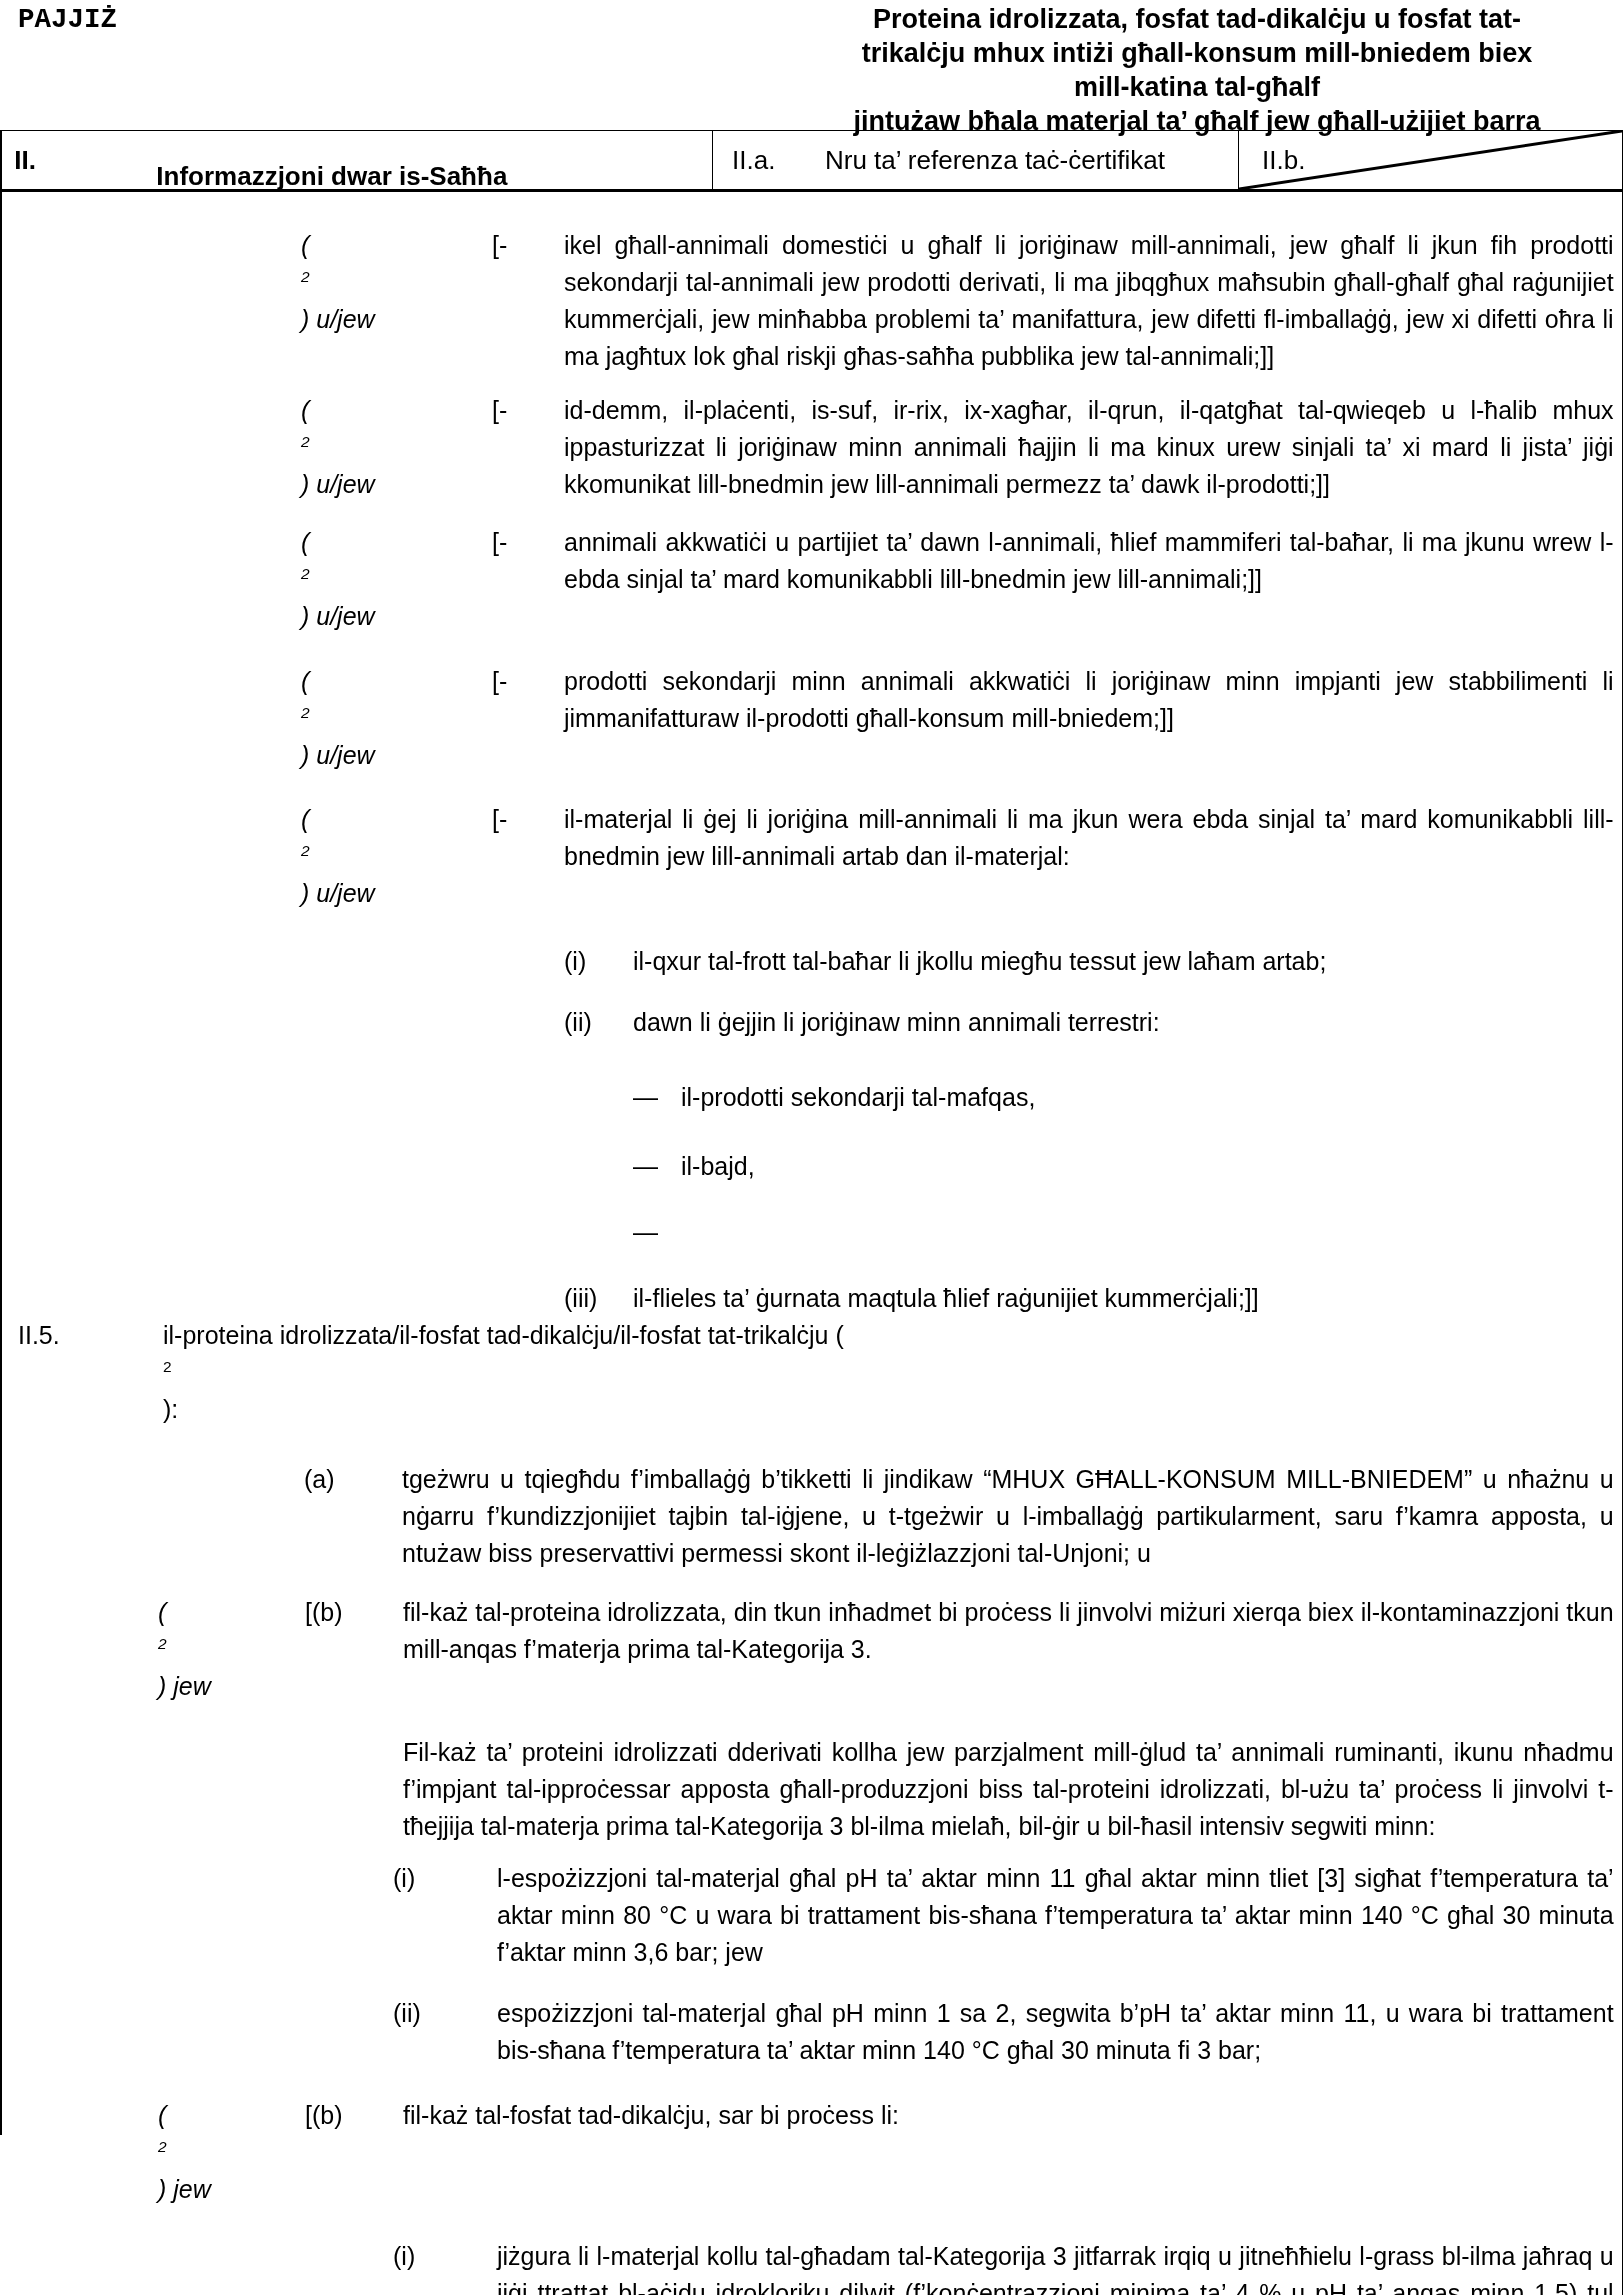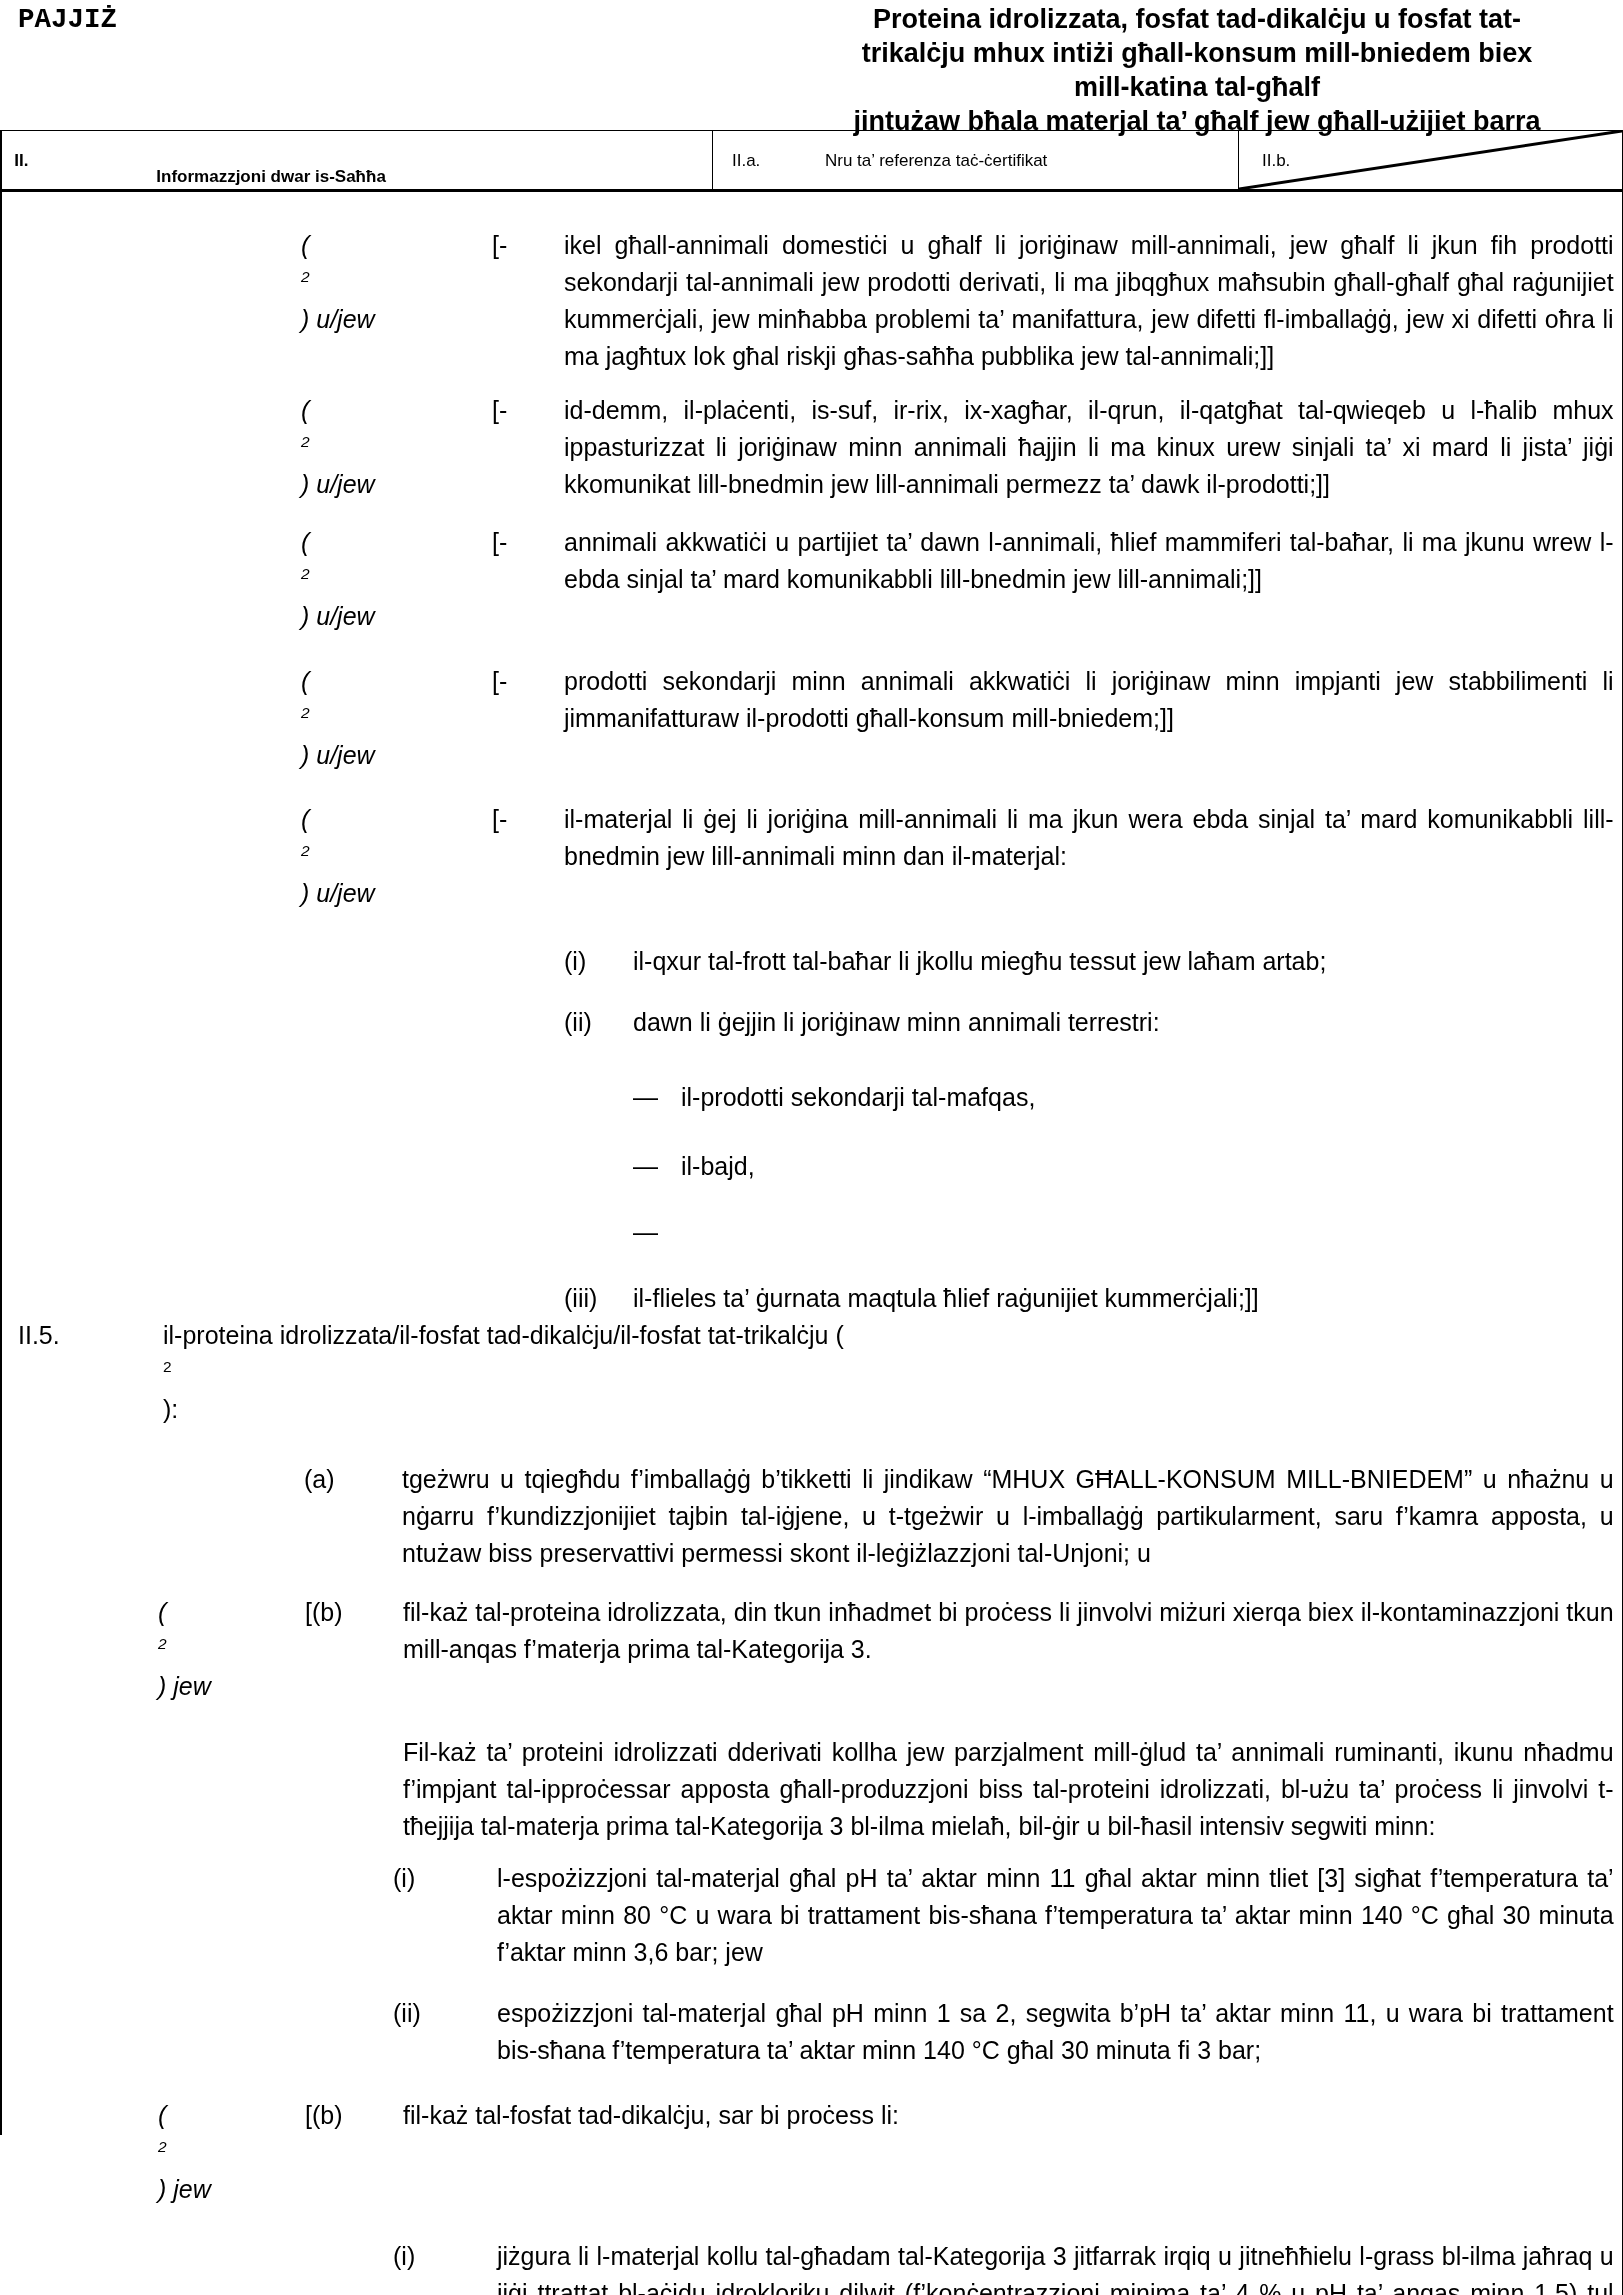--- a/index.html
+++ b/index.html
@@ -29,21 +29,21 @@
     box-sizing:border-box; overflow:hidden;
   }
   .left-border {
     position:absolute; left:0; top:0; width:1.8px; height:2005px;
     background:#000;
   }
 
   .hrow {
     display:flex; height:62px; box-sizing:border-box;
     border-top:1.8px solid #000; border-bottom:3px solid #000;
-    align-items:stretch; font-size:17px; white-space:nowrap;
+    align-items:stretch; font-size:26px; white-space:nowrap;
   }
   .hcell { display:flex; align-items:center; box-sizing:border-box; overflow:hidden; }
   .c1 { width:713px; padding-left:14.3px; border-right:1.8px solid #000; }
   .c1 .no { width:142px; flex:none; font-weight:bold; }
   .c1 .tt { font-weight:bold;margin-top:32px; }
   .c2 { width:526px; padding-left:19px; border-right:1.8px solid #000; }
   .c2 .no { width:93px; flex:none; }
   .c3 { flex:1; padding-left:23px; position:relative; }
   .c3 .iib { position:relative; z-index:2; }
   .diag { position:absolute; left:0; top:0; width:100%; height:100%; z-index:1; }
@@ -121,21 +121,21 @@
 
       <div class="row" style="margin-top:27.5px">
         <span class="cn"><span>(</span><sup>2</sup><span>) u/jew</span></span>
         <span class="cb">[-</span>
         <span class="ct">prodotti sekondarji minn annimali akkwatiċi li joriġinaw minn impjanti jew stabbilimenti li jimmanifatturaw il-prodotti għall-konsum mill-bniedem;]]</span>
       </div>
 
       <div class="row" style="margin-top:27.5px">
         <span class="cn"><span>(</span><sup>2</sup><span>) u/jew</span></span>
         <span class="cb">[-</span>
-        <span class="ct">il-materjal li ġej li joriġina mill-annimali li ma jkun wera ebda sinjal ta’ mard komunikabbli lill-bnedmin jew lill-annimali minn dan il-materjal:</span>
+        <span class="ct">il-materjal li ġej li joriġina mill-annimali li ma jkun wera ebda sinjal ta’ mard komunikabbli lill-bnedmin jew lill-annimali artab dan il-materjal:</span>
       </div>
 
       <div class="row" style="margin-top:31px">
         <span class="l1">(i)</span>
         <span class="ct">il-qxur tal-frott tal-baħar li jkollu miegħu tessut jew laħam artab;</span>
       </div>
 
       <div class="row" style="margin-top:24px">
         <span class="l1">(ii)</span>
         <span class="ct">dawn li ġejjin li joriġinaw minn annimali terrestri:</span>

